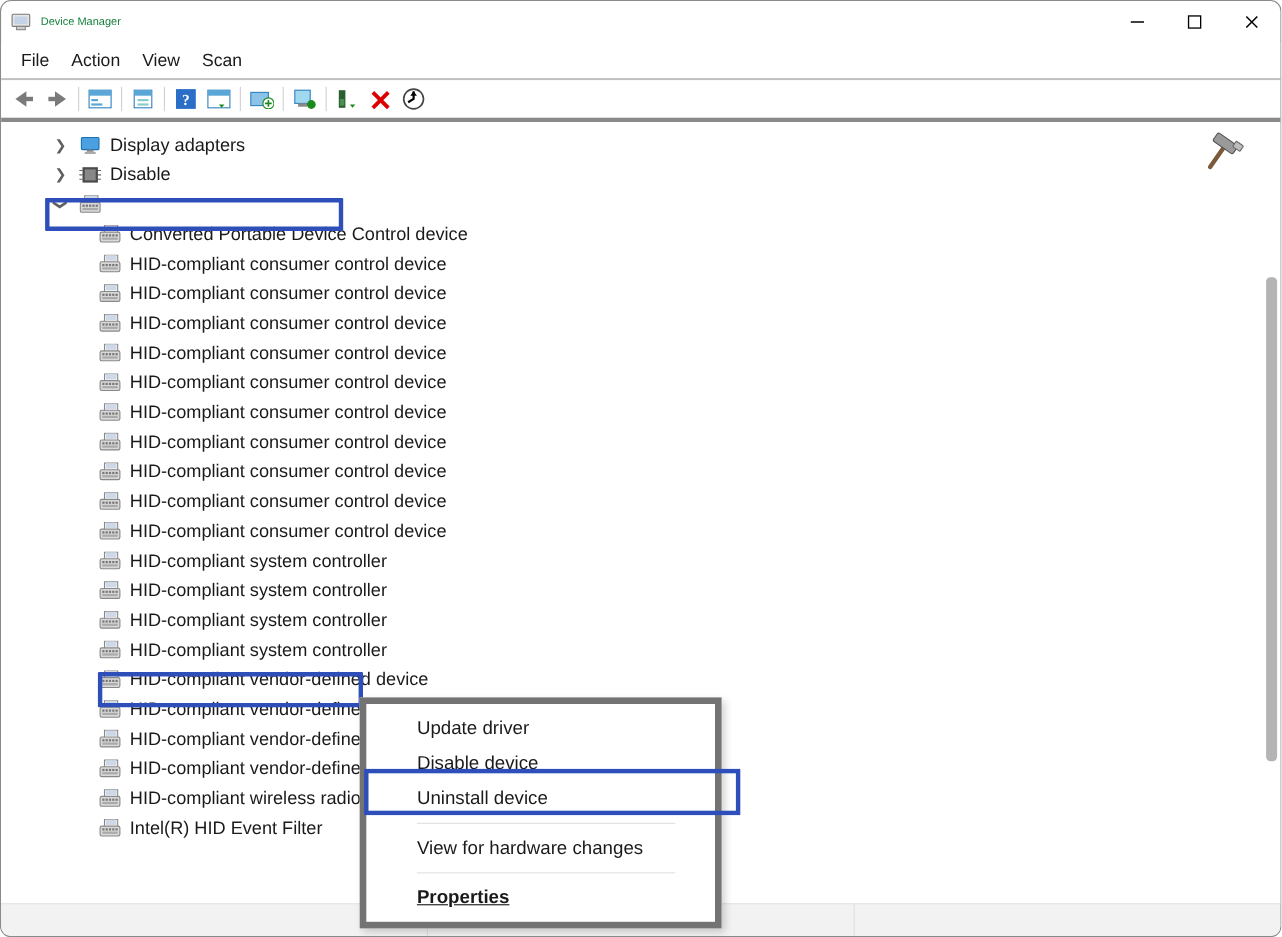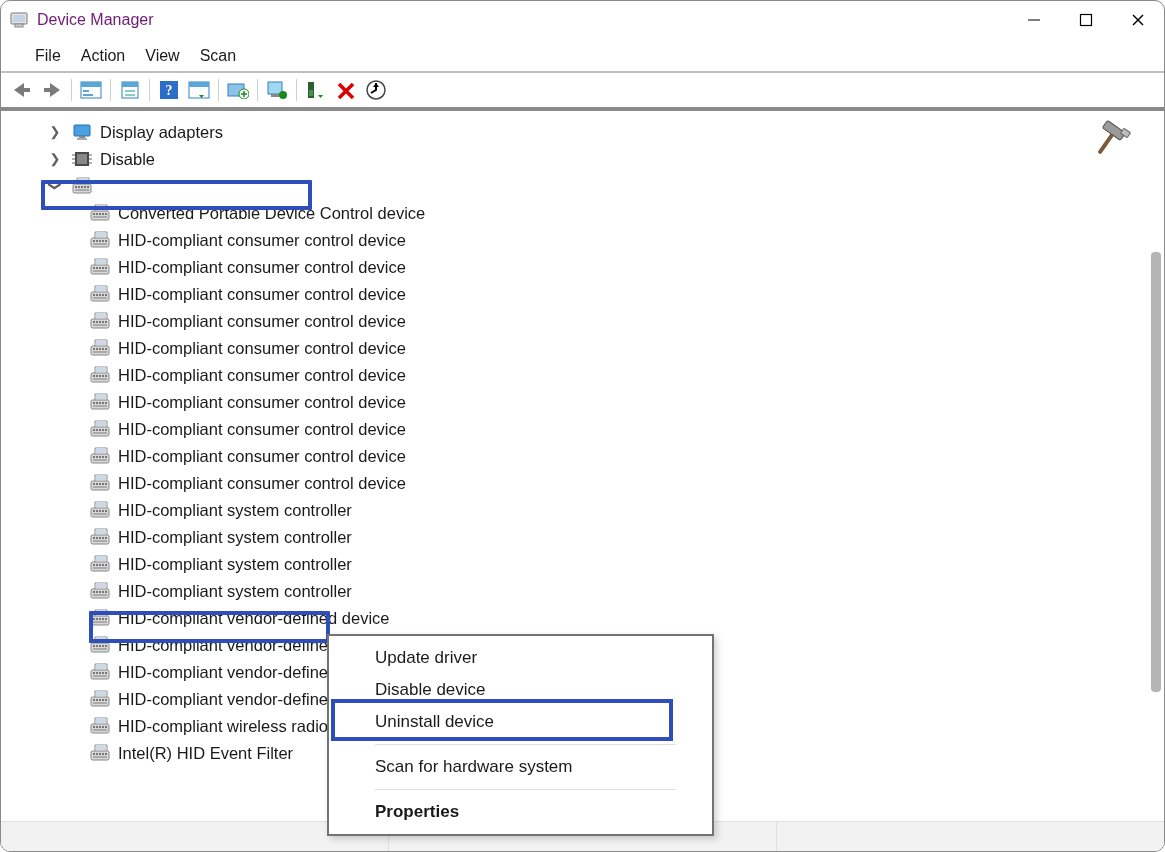--- a/index.html
+++ b/index.html
@@ -9,25 +9,25 @@
     --selbg: #cde8ff;
     --selborder: #8cc2ea;
     --menu-bg: #f8f8f8;
   }
   * { box-sizing: border-box; }
   html, body { margin:0; padding:0; height:100%; font-family: "Segoe UI", Arial, sans-serif; font-size:15px; color:#1a1a1a; background:#fff; }
   .window { width:1165px; height:852px; border:1px solid #8a8a8a; border-radius:10px; overflow:hidden; position:relative; display:flex; flex-direction:column; background:#fff;}
   
   .titlebar { display:flex; align-items:center; padding:0 0 0 8px; height:38px; }
   .titlebar .app-icon { width:20px; height:20px; margin-right:8px; flex:0 0 auto; }
-  .titlebar .title { flex:0 0 auto; font-size:16px; color:#701a75; }
+  .titlebar .title { flex:0 0 auto; font-size:10px; color:#15803d; }
   .titlebar .spacer { flex:1; }
   .winbtn { width:52px; height:38px; display:flex; align-items:center; justify-content:center; color:#000; }
   
-  .menubar { height:32px; display:flex; align-items:center; padding-left:8px; background:#fff; border-top:1px solid #fff;margin-left:16px; }
+  .menubar { height:32px; display:flex; align-items:center; padding-left:8px; background:#fff; border-top:1px solid #fff; }
   .menubar .item { padding:4px 10px; font-size:16px; }
   
   .stripe { height:2px; background:#bfbfbf; }
   
   .toolbar { height:34px; display:flex; align-items:center; padding:0 6px; background:#fff; }
   .toolbar .sep { width:1px; height:22px; background:#d0d0d0; margin:0 4px; }
   .tbbtn { width:26px; height:26px; display:flex; align-items:center; justify-content:center; margin:0 2px; border-radius:2px; }
   .heavyrule { height:4px; background:#8a8a8a; }
   
   .content-wrap { flex:1; display:flex; position:relative; background:#fff; border:1px solid #fff; overflow:hidden; }
@@ -41,24 +41,24 @@
   .row.depth1 { padding-left:80px;text-align:center; }
   .disclosure { position:absolute; left:42px; top:50%; transform:translateY(-50%); width:14px; height:14px; display:flex; align-items:center; justify-content:center; color:#606060; font-size:13px; }
   .row.depth0 .disclosure { left:38px; }
   .row.depth0 .icon, .row.depth1 .icon { width:20px; height:18px; margin-right:6px; flex:0 0 auto; }
   .label { padding:0 2px; }
   .hlbox { border:4px solid var(--hlblue); padding:0; position:absolute; pointer-events:none; border-radius:1px;}
   .hl-hid { top:179px; left:40px; width:271px; height:30px; }
   .hl-sel { top:610px; left:88px; width:241px; height:32px; }
   .sel { background:var(--selbg); border:1px solid var(--selborder); border-radius:2px; padding:0 4px; margin-left:-4px; }
   
-  .ctxmenu { position:absolute; left:326px; top:633px; width:387px; background:#fff; border:2px solid #737373; box-shadow: 3px 3px 7px rgba(0,0,0,0.18); padding:6px 2px; }
+  .ctxmenu { position:absolute; left:326px; top:633px; width:329px; background:#fff; border:6px solid #737373; box-shadow: 3px 3px 7px rgba(0,0,0,0.18); padding:6px 2px; }
   .ctxmenu .mitem { padding:6px 32px 6px 44px; font-size:17px; color:#1a1a1a;}
   .ctxmenu .msep { height:1px; background:#e0e0e0; margin:6px 34px 6px 44px; }
-  .ctxmenu .bold { font-weight:700; }
+  .ctxmenu .bold { font-weight:700;text-decoration:underline; }
   .hl-uninst { position:absolute; left:330px; top:698px; width:342px; height:42px; border:4px solid var(--hlblue); pointer-events:none; }
   
   .statusbar { height:30px; background:#f2f2f2; border-top:1px solid #e0e0e0; display:flex; }
   .statusbar .pane { flex:1; border-right:1px solid #e0e0e0; }
   
   .hammer { position:absolute; top:6px; right:32px; }
   
   svg { display:block; }
 </style>
 </head>
@@ -588,21 +588,21 @@
   </div>
 
   <div class="hlbox hl-hid"></div>
   <div class="hlbox hl-sel"></div>
 
   <div class="ctxmenu">
     <div class="mitem">Update driver</div>
     <div class="mitem">Disable device</div>
     <div class="mitem">Uninstall device</div>
     <div class="msep"></div>
-    <div class="mitem">Scan for hardware system</div>
+    <div class="mitem">View for hardware changes</div>
     <div class="msep"></div>
     <div class="mitem bold">Properties</div>
   </div>
   <div class="hl-uninst"></div>
 
   <div class="statusbar">
     <div class="pane"></div>
       <div class="pane"></div>
       <div class="pane" style="border-right:none;"></div>
   </div>

